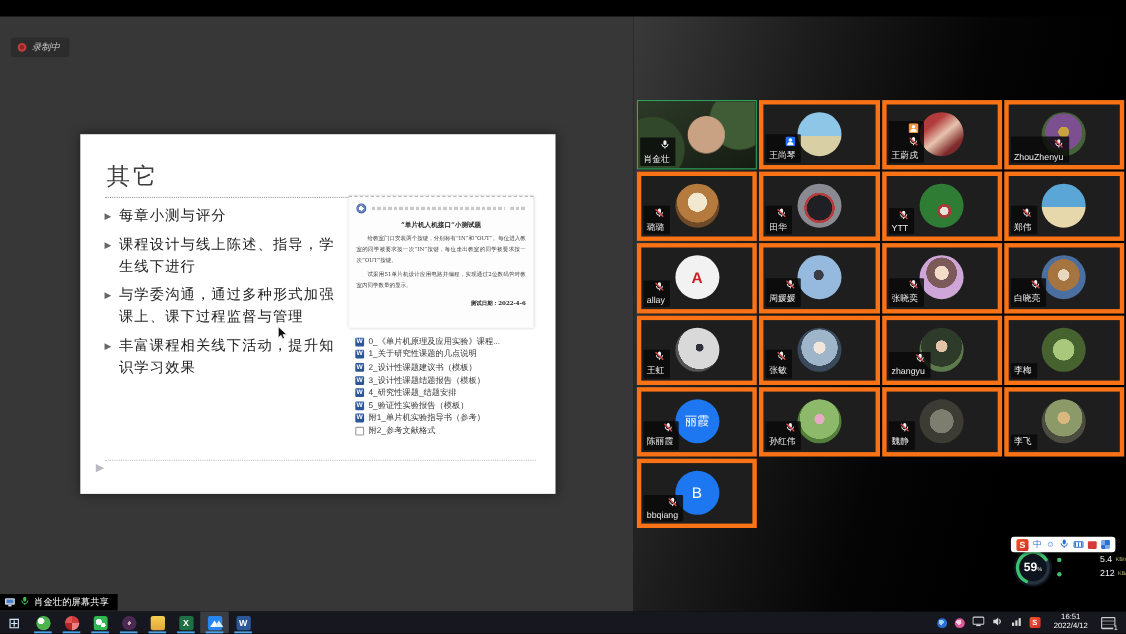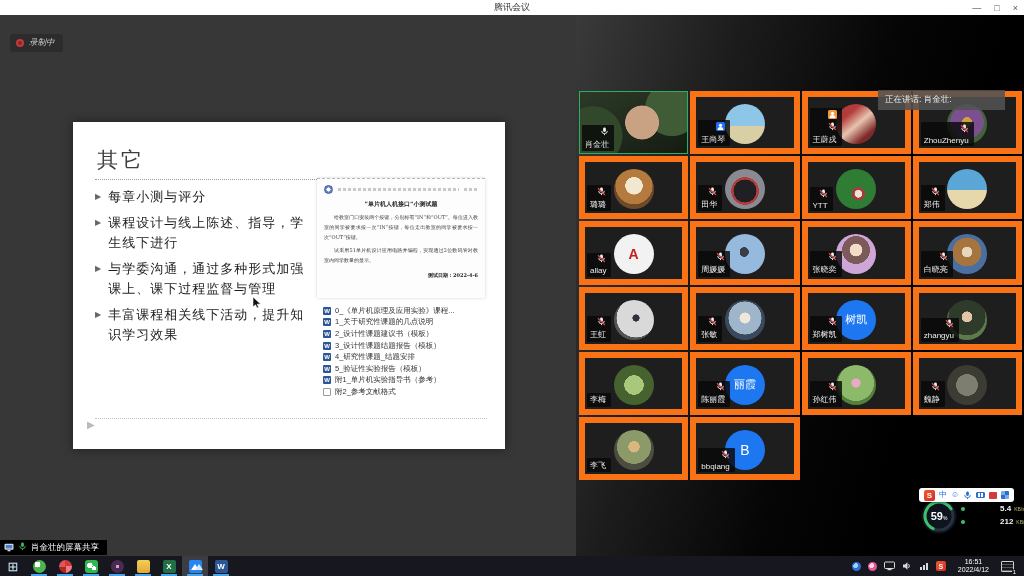--- a/index.html
+++ b/index.html
@@ -59,21 +59,21 @@
   .ftext { font-size:7.5px; color:#333; white-space:nowrap; font-family:"Liberation Sans",sans-serif; }
 
   #slide-rule2 { position:absolute; left:22px; right:18px; top:296px; border-top:1px dotted #c4c4c4; }
   #slide-play { position:absolute; left:14px; top:297px; color:#b9b9c2; font-size:10px;
     font-family:"Liberation Sans",sans-serif; }
   #cursor { position:absolute; left:179px; top:174px; }
 
   
   #grid { position:absolute; left:579px; top:91px; width:443px; height:389px; display:grid;
     grid-template-columns:repeat(4,1fr); grid-template-rows:repeat(6,1fr); gap:2px; }
-  .tile { position:relative; background:#1e1e1e; border:6px solid #f97316; overflow:hidden; }
+  .tile { position:relative; background:#1e1e1e; border:4px solid #f97316; overflow:hidden; }
   .tile.active { border:1.5px solid #2fae62; }
   .av { position:absolute; width:40px; height:40px; border-radius:50%; left:50%; top:7px;
     transform:translateX(-50%); display:flex; align-items:center; justify-content:center;
     color:#fff; font-size:11px; }
   .av.one { font-size:14px; }
   .av-video { position:absolute; inset:0; background:
       radial-gradient(circle at 58% 50%, #c9a183 0 24%, rgba(0,0,0,0) 25%),
       radial-gradient(circle at 86% 28%, #3f5c36 0 26%, rgba(0,0,0,0) 27%),
       radial-gradient(circle at 12% 72%, #31482b 0 28%, rgba(0,0,0,0) 29%),
       linear-gradient(150deg,#2c3a28,#151b12); }
@@ -121,21 +121,21 @@
   .gridicon { width:8px; height:8px;
     background:conic-gradient(#2b6fd4 0 25%,#7fa8e8 25% 50%,#2b6fd4 50% 75%,#7fa8e8 75%); border-radius:1px; }
 
   #gauge { position:absolute; left:920px; top:497px; width:38px; height:38px; z-index:5; }
   #gauge-text { position:absolute; inset:0; display:flex; align-items:center; justify-content:center;
     color:#fff; font-size:11px; font-weight:bold; }
   #gauge-text small { font-size:5px; font-weight:normal; margin-top:4px; }
   #net { position:absolute; left:961px; top:502px; z-index:5; }
   .net-row { display:flex; align-items:center; gap:3px; height:13px; }
   .net-dot { width:4px; height:4px; border-radius:50%; background:#3ec06f; }
-  .net-val { color:#f2f2f2; font-size:8px; font-weight:bold;padding-left:32px; }
+  .net-val { color:#f2f2f2; font-size:8px; font-weight:normal;padding-left:32px; }
   .net-unit { color:#b9b96e; font-size:5px; }
 
   
   #share-label { position:absolute; left:0; top:540px; height:15px; background:#000; display:flex;
     align-items:center; gap:4px; padding:0 8px 0 4px; z-index:6; }
   #share-label span { font-size:8.5px; color:#fff; }
 
   
   #taskbar { position:absolute; left:0; top:556px; width:1024px; height:20px; background:#17171f;
     display:flex; align-items:center; z-index:7; }
@@ -171,28 +171,20 @@
   #tb-note { position:relative; width:13px; height:11px; border:1px solid #cfcfcf; border-radius:1px;
     margin-right:4px; background:repeating-linear-gradient(#17171f 0 2px,#555 2px 3px); }
   #tb-note em { position:absolute; right:-4px; bottom:-4px; font-style:normal; color:#fff;
     font-size:6px; background:#17171f; border-radius:50%; padding:0 1px; }
 </style>
 </head>
 <body>
 
 <div id="root">
 
-  <div id="titlebar">
-    <span>腾讯会议</span>
-    <div id="win-controls">
-      <span>—</span>
-      <span>□</span>
-      <span>×</span>
-    </div>
-  </div>
 
   <div id="stage-left"></div>
   <div id="stage-right"></div>
 
   <div id="rec-badge">
     <div id="rec-dot"></div>
     <span>录制中</span>
   </div>
 
   <div id="slide">
@@ -436,32 +428,20 @@
           <svg width="9" height="9" viewBox="0 0 9 9">
             <rect x="3.1" y="0.5" width="2.8" height="4.4" rx="1.4" fill="#f2f2f2"></rect>
             <path d="M1.7 3.9a2.8 2.8 0 0 0 5.6 0" fill="none" stroke="#f2f2f2" stroke-width="0.9"></path>
             <line x1="4.5" y1="6.7" x2="4.5" y2="8.1" stroke="#f2f2f2" stroke-width="0.9"></line>
             <line x1="1" y1="1.2" x2="7.9" y2="8" stroke="#e04a4a" stroke-width="1.2"></line>
           </svg>
           <span class="pname">张敏</span>
         </div>
       </div>
       <div class="tile">
-        <div class="av av-letter">树凯</div>
-        <div class="namebar">
-          <svg width="9" height="9" viewBox="0 0 9 9">
-            <rect x="3.1" y="0.5" width="2.8" height="4.4" rx="1.4" fill="#f2f2f2"></rect>
-            <path d="M1.7 3.9a2.8 2.8 0 0 0 5.6 0" fill="none" stroke="#f2f2f2" stroke-width="0.9"></path>
-            <line x1="4.5" y1="6.7" x2="4.5" y2="8.1" stroke="#f2f2f2" stroke-width="0.9"></line>
-            <line x1="1" y1="1.2" x2="7.9" y2="8" stroke="#e04a4a" stroke-width="1.2"></line>
-          </svg>
-          <span class="pname">郑树凯</span>
-        </div>
-      </div>
-      <div class="tile">
         <div class="av av-woman"></div>
         <div class="namebar">
           <svg width="9" height="9" viewBox="0 0 9 9">
             <rect x="3.1" y="0.5" width="2.8" height="4.4" rx="1.4" fill="#f2f2f2"></rect>
             <path d="M1.7 3.9a2.8 2.8 0 0 0 5.6 0" fill="none" stroke="#f2f2f2" stroke-width="0.9"></path>
             <line x1="4.5" y1="6.7" x2="4.5" y2="8.1" stroke="#f2f2f2" stroke-width="0.9"></line>
             <line x1="1" y1="1.2" x2="7.9" y2="8" stroke="#e04a4a" stroke-width="1.2"></line>
           </svg>
           <span class="pname">zhangyu</span>
         </div>
@@ -521,23 +501,20 @@
             <rect x="3.1" y="0.5" width="2.8" height="4.4" rx="1.4" fill="#f2f2f2"></rect>
             <path d="M1.7 3.9a2.8 2.8 0 0 0 5.6 0" fill="none" stroke="#f2f2f2" stroke-width="0.9"></path>
             <line x1="4.5" y1="6.7" x2="4.5" y2="8.1" stroke="#f2f2f2" stroke-width="0.9"></line>
             <line x1="1" y1="1.2" x2="7.9" y2="8" stroke="#e04a4a" stroke-width="1.2"></line>
           </svg>
           <span class="pname">bbqiang</span>
         </div>
       </div>
     </div>
 
-  <div id="speaking">
-    <span>正在讲话: 肖金壮:</span>
-  </div>
 
   <div id="ime">
       <span class="sg">S</span>
       <span class="imeg">中</span>
       <span class="imeg">☺</span>
       <span><svg width="9" height="9" viewBox="0 0 9 9">
           <rect x="3.1" y="0.5" width="2.8" height="4.4" rx="1.4" fill="#2b6fd4"></rect>
           <path d="M1.7 3.9a2.8 2.8 0 0 0 5.6 0" fill="none" stroke="#2b6fd4" stroke-width="0.9"></path>
           <line x1="4.5" y1="6.7" x2="4.5" y2="8.1" stroke="#2b6fd4" stroke-width="0.9"></line>
         </svg></span>

